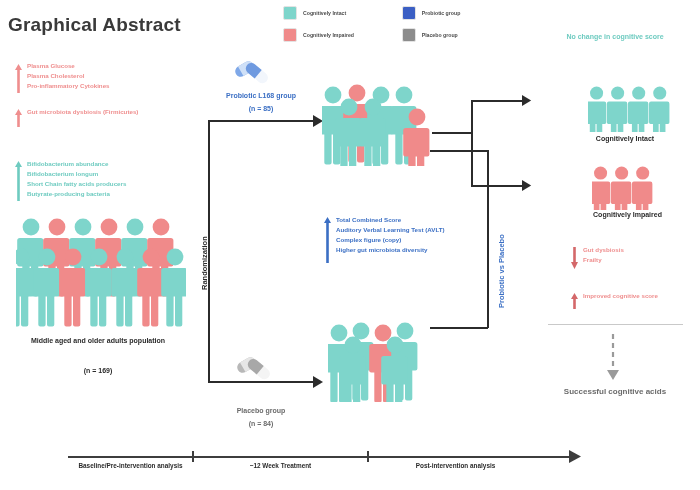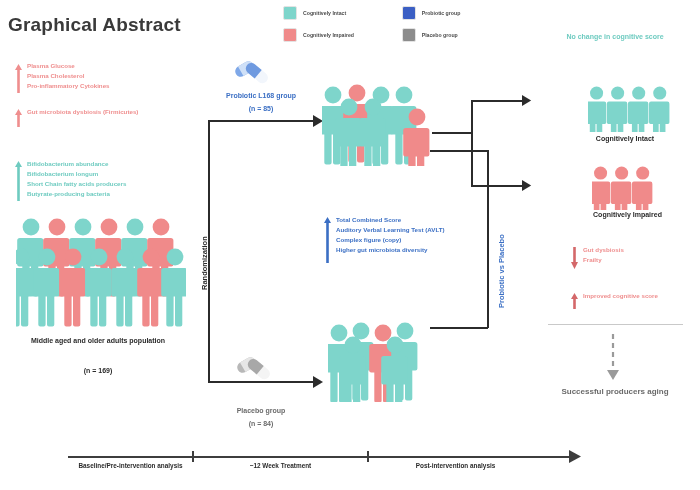--- a/index.html
+++ b/index.html
@@ -271,21 +271,21 @@
     </div>
   </div>
 
   <div class="ln" style="left:548px;top:324px;width:135px;height:1.2px;background:#c9c9c9;"></div>
 
   <svg class="abs" style="left:605px;top:334px;" width="16" height="48" viewBox="0 0 16 48">
     <line x1="8" y1="0" x2="8" y2="36" stroke="#9a9a9a" stroke-width="2.2" stroke-dasharray="5,4"></line>
     <path d="M2 36 L14 36 L8 46 Z" fill="#9a9a9a"></path>
   </svg>
 
-  <div class="abs lab big gray-t" style="left:540px;top:386px;width:150px;">Successful producers aging</div>
+  <div class="abs lab big gray-t" style="left:540px;top:386px;width:150px;">Successful cognitive acids</div>
 
   <div class="abs" id="tl-line"></div>
   <svg class="abs" style="left:569px;top:450px;" width="14" height="14" viewBox="0 0 14 14">
     <path d="M0 0 L12 6.5 L0 13 Z" fill="#3d3d3d"></path>
   </svg>
   <div class="tick" style="left:192px;"></div>
   <div class="tick" style="left:367px;"></div>
 
   <div class="tl-lab" style="left:68px;top:462px;width:125px;">Baseline/Pre-intervention analysis</div>
   <div class="tl-lab" style="left:218px;top:462px;width:125px;">~12 Week Treatment</div>

